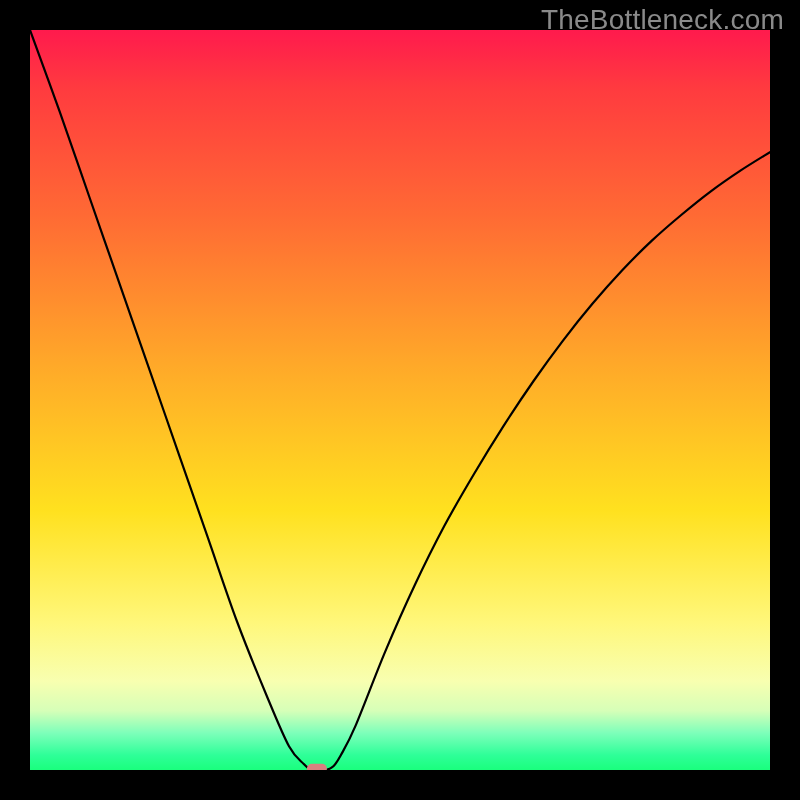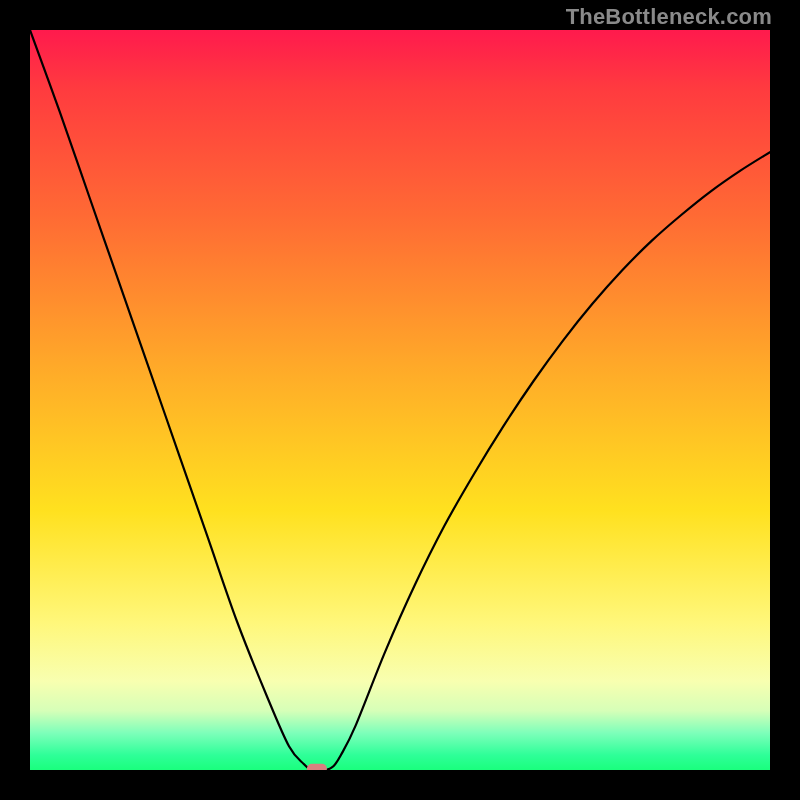--- a/index.html
+++ b/index.html
@@ -42,24 +42,24 @@
   .plot svg {
     position: absolute;
     left: 0;
     top: 0;
     width: 740px;
     height: 740px;
   }
   .watermark {
     position: absolute;
     top: 4px;
-    right: 28px;
+    right: 16px;
     color: #8a8a8a;
-    font-size: 22px;
-    font-weight: 700;
+    font-size: 28px;
+    font-weight: 400;
     letter-spacing: 0.2px;
   }
   .marker {
     fill: #d88080;
     stroke: none;
   }
   .curve {
     fill: none;
     stroke: #000;
     stroke-width: 2.2;

